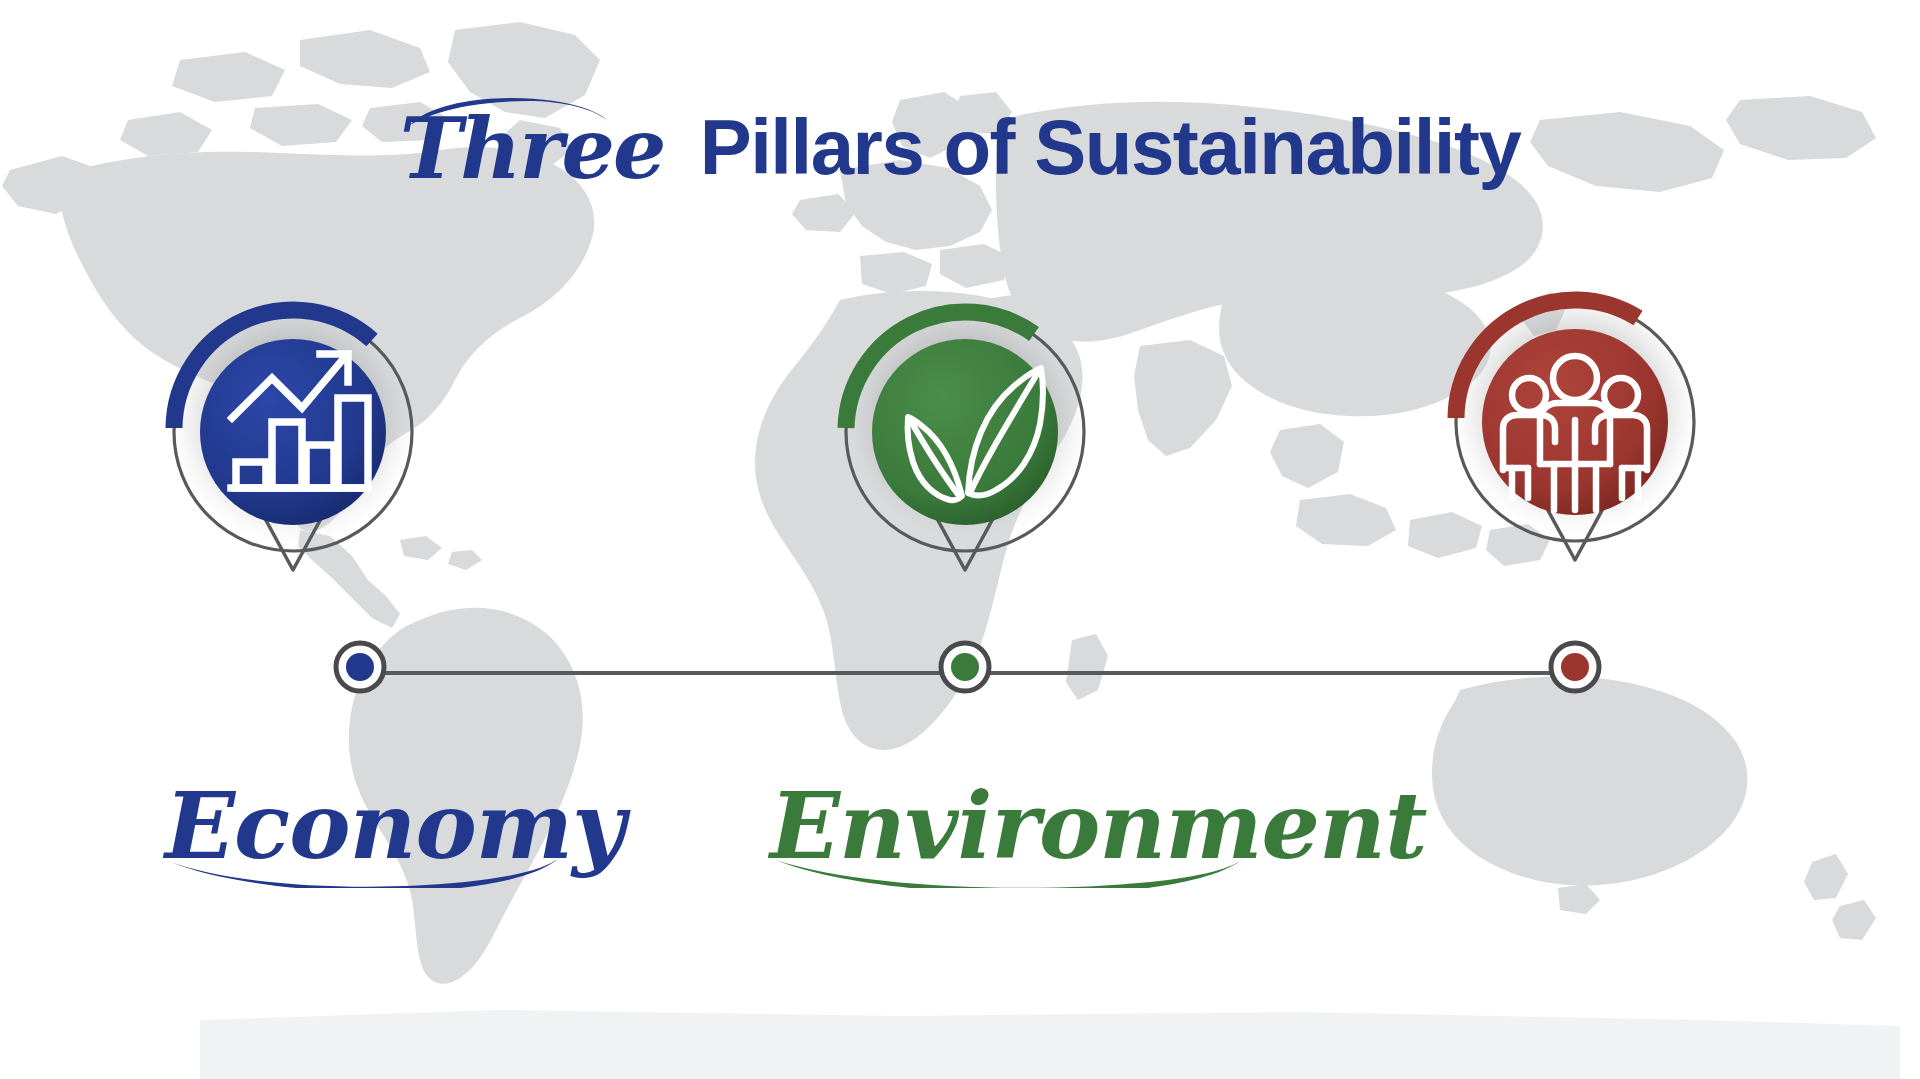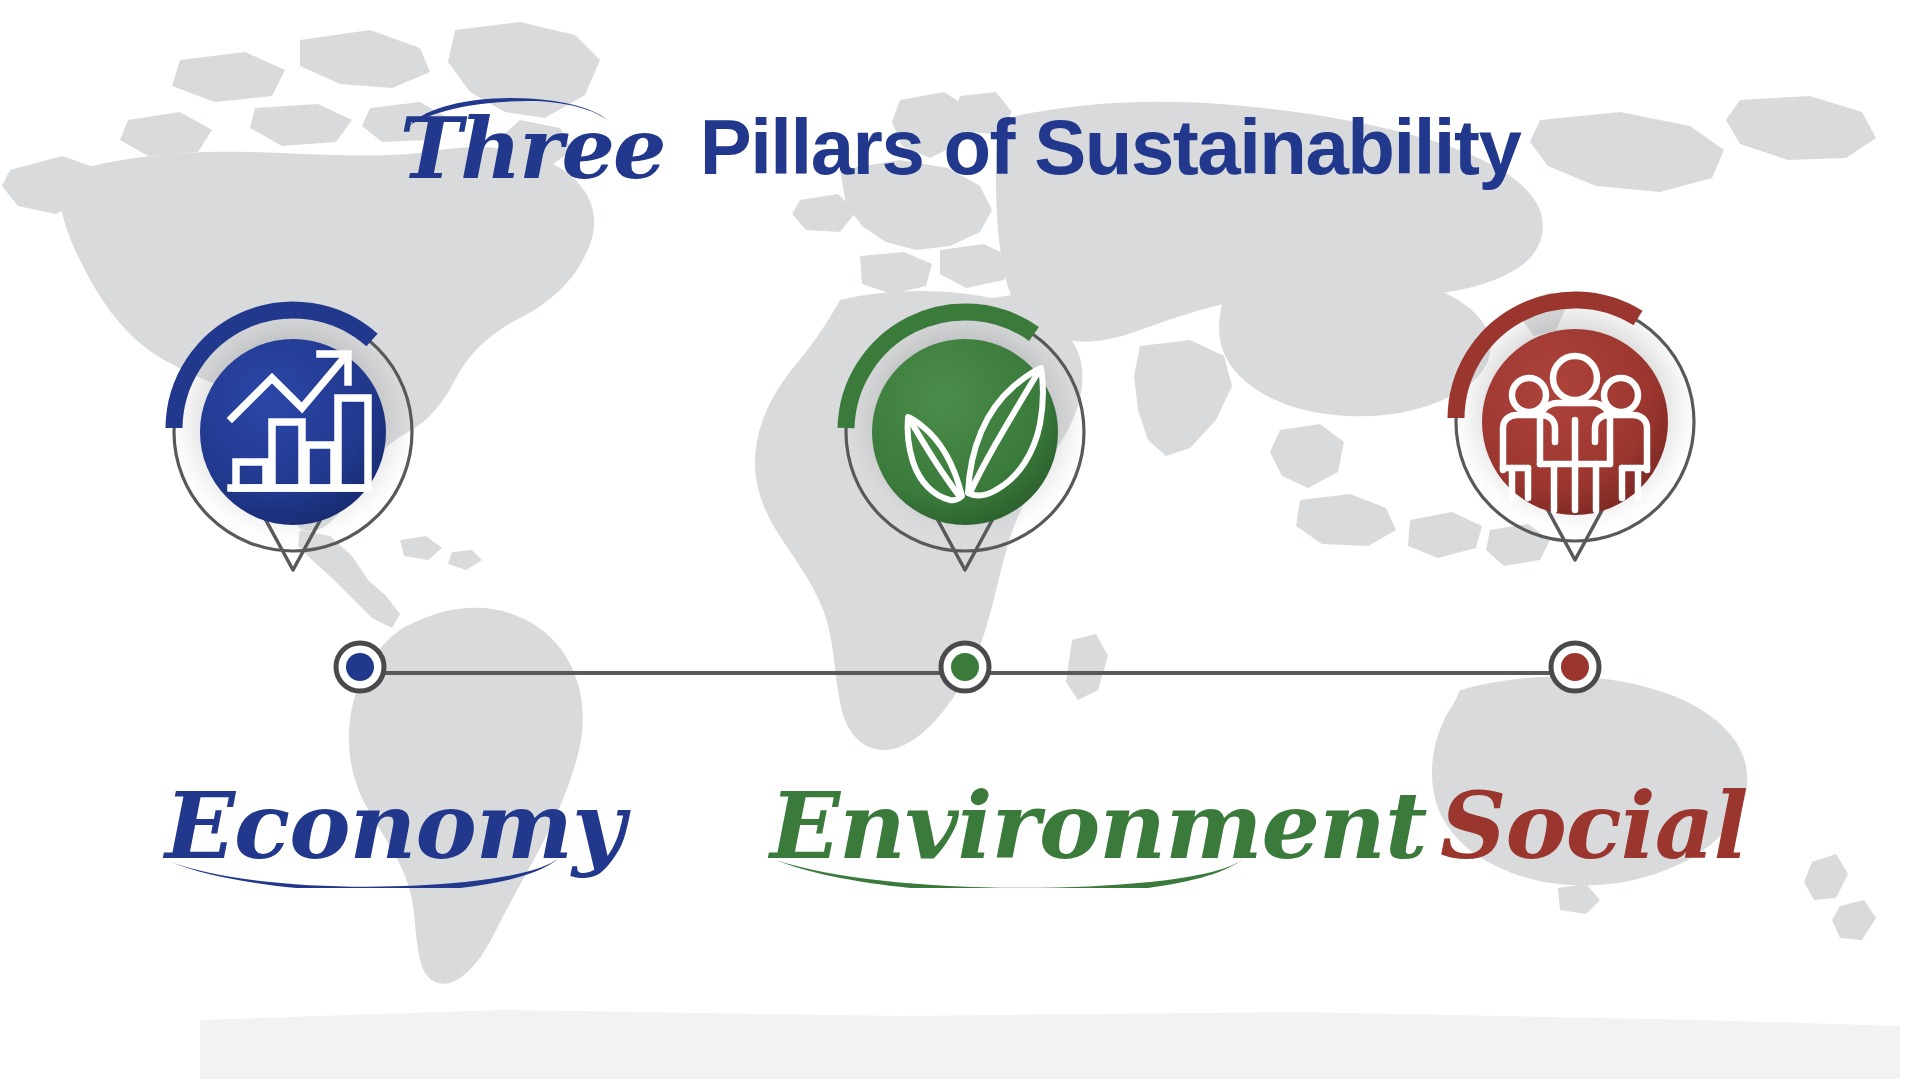--- a/index.html
+++ b/index.html
@@ -383,17 +383,14 @@
   </div>
 
   <div class="pillar-label" style="left:165px; top:780px; color:#21388C;">
     <svg class="underswash" viewBox="0 0 400 44" style="width:400px;" aria-hidden="true">
       <path d="M6 18 C70 42 200 48 300 38 C350 33 382 24 394 14
                C376 30 336 40 286 45 C186 54 64 42 6 18 Z" fill="#21388C"></path>
     </svg>
     <span>Economy</span>
   </div>
 
-  <div class="pillar-label" style="left:1440px; top:780px; color:#9B362F;">
-    <span>Social</span>
-  </div>
 
 </div>
 
 </body></html>

